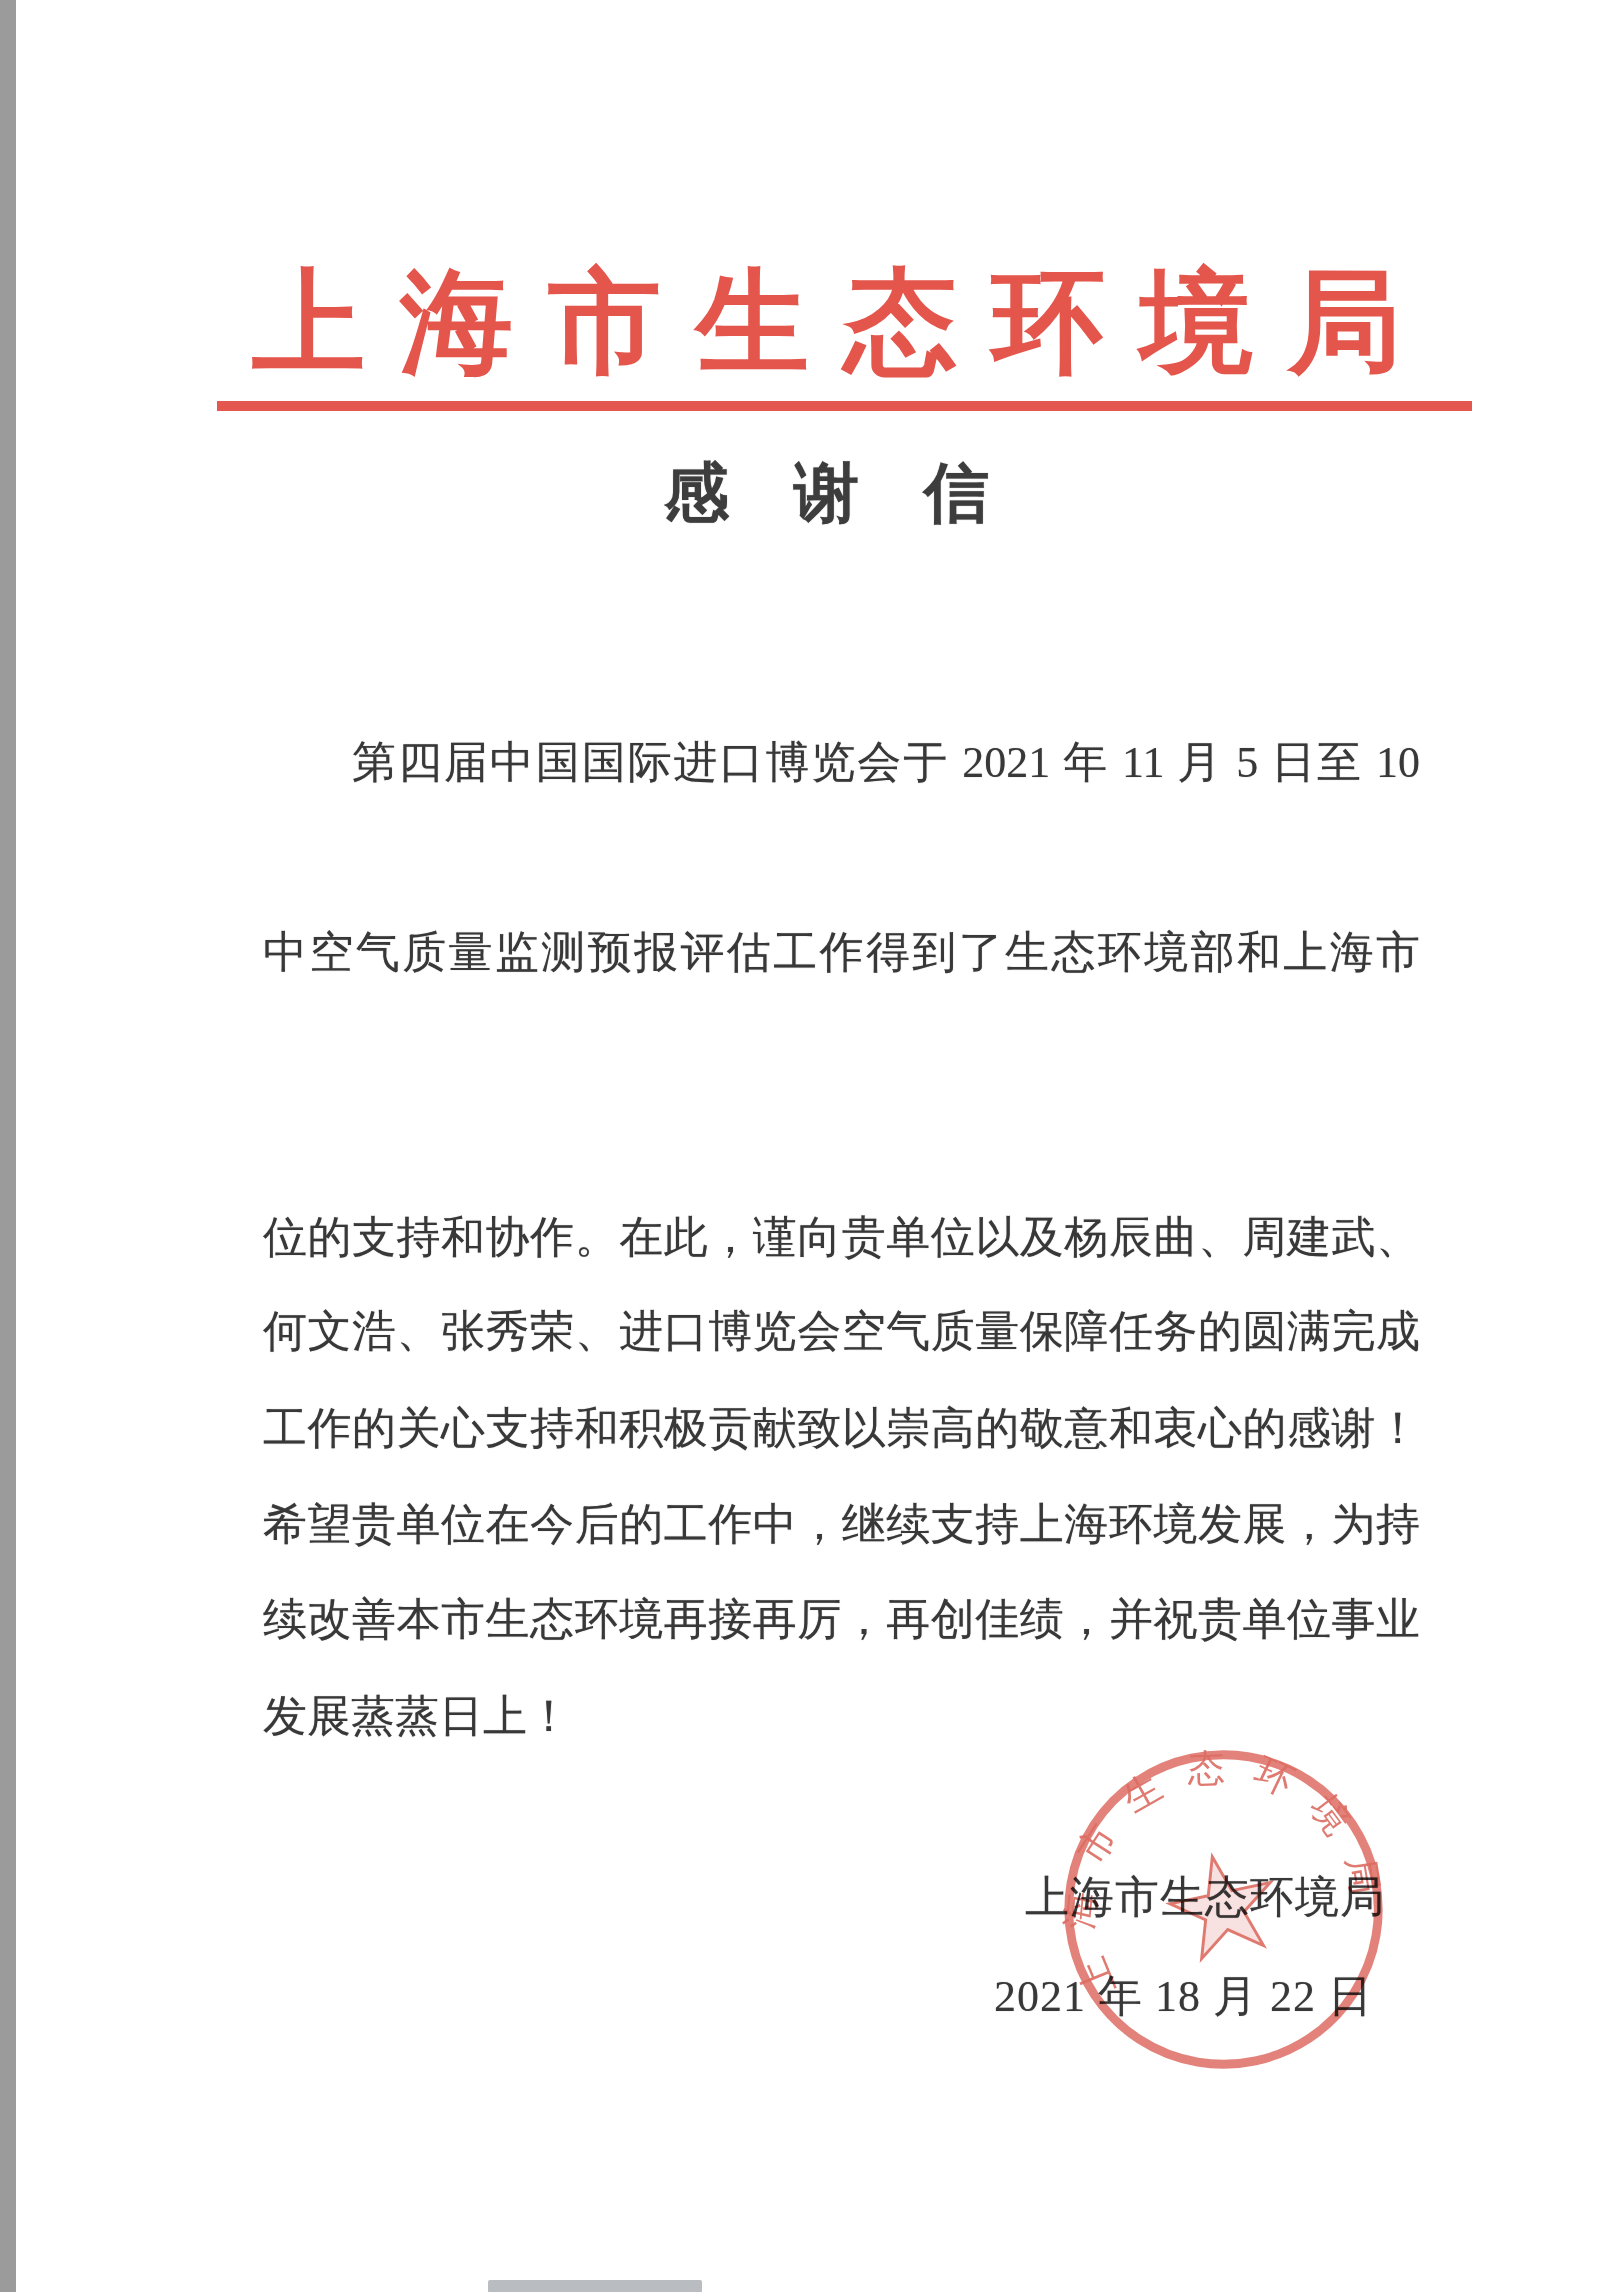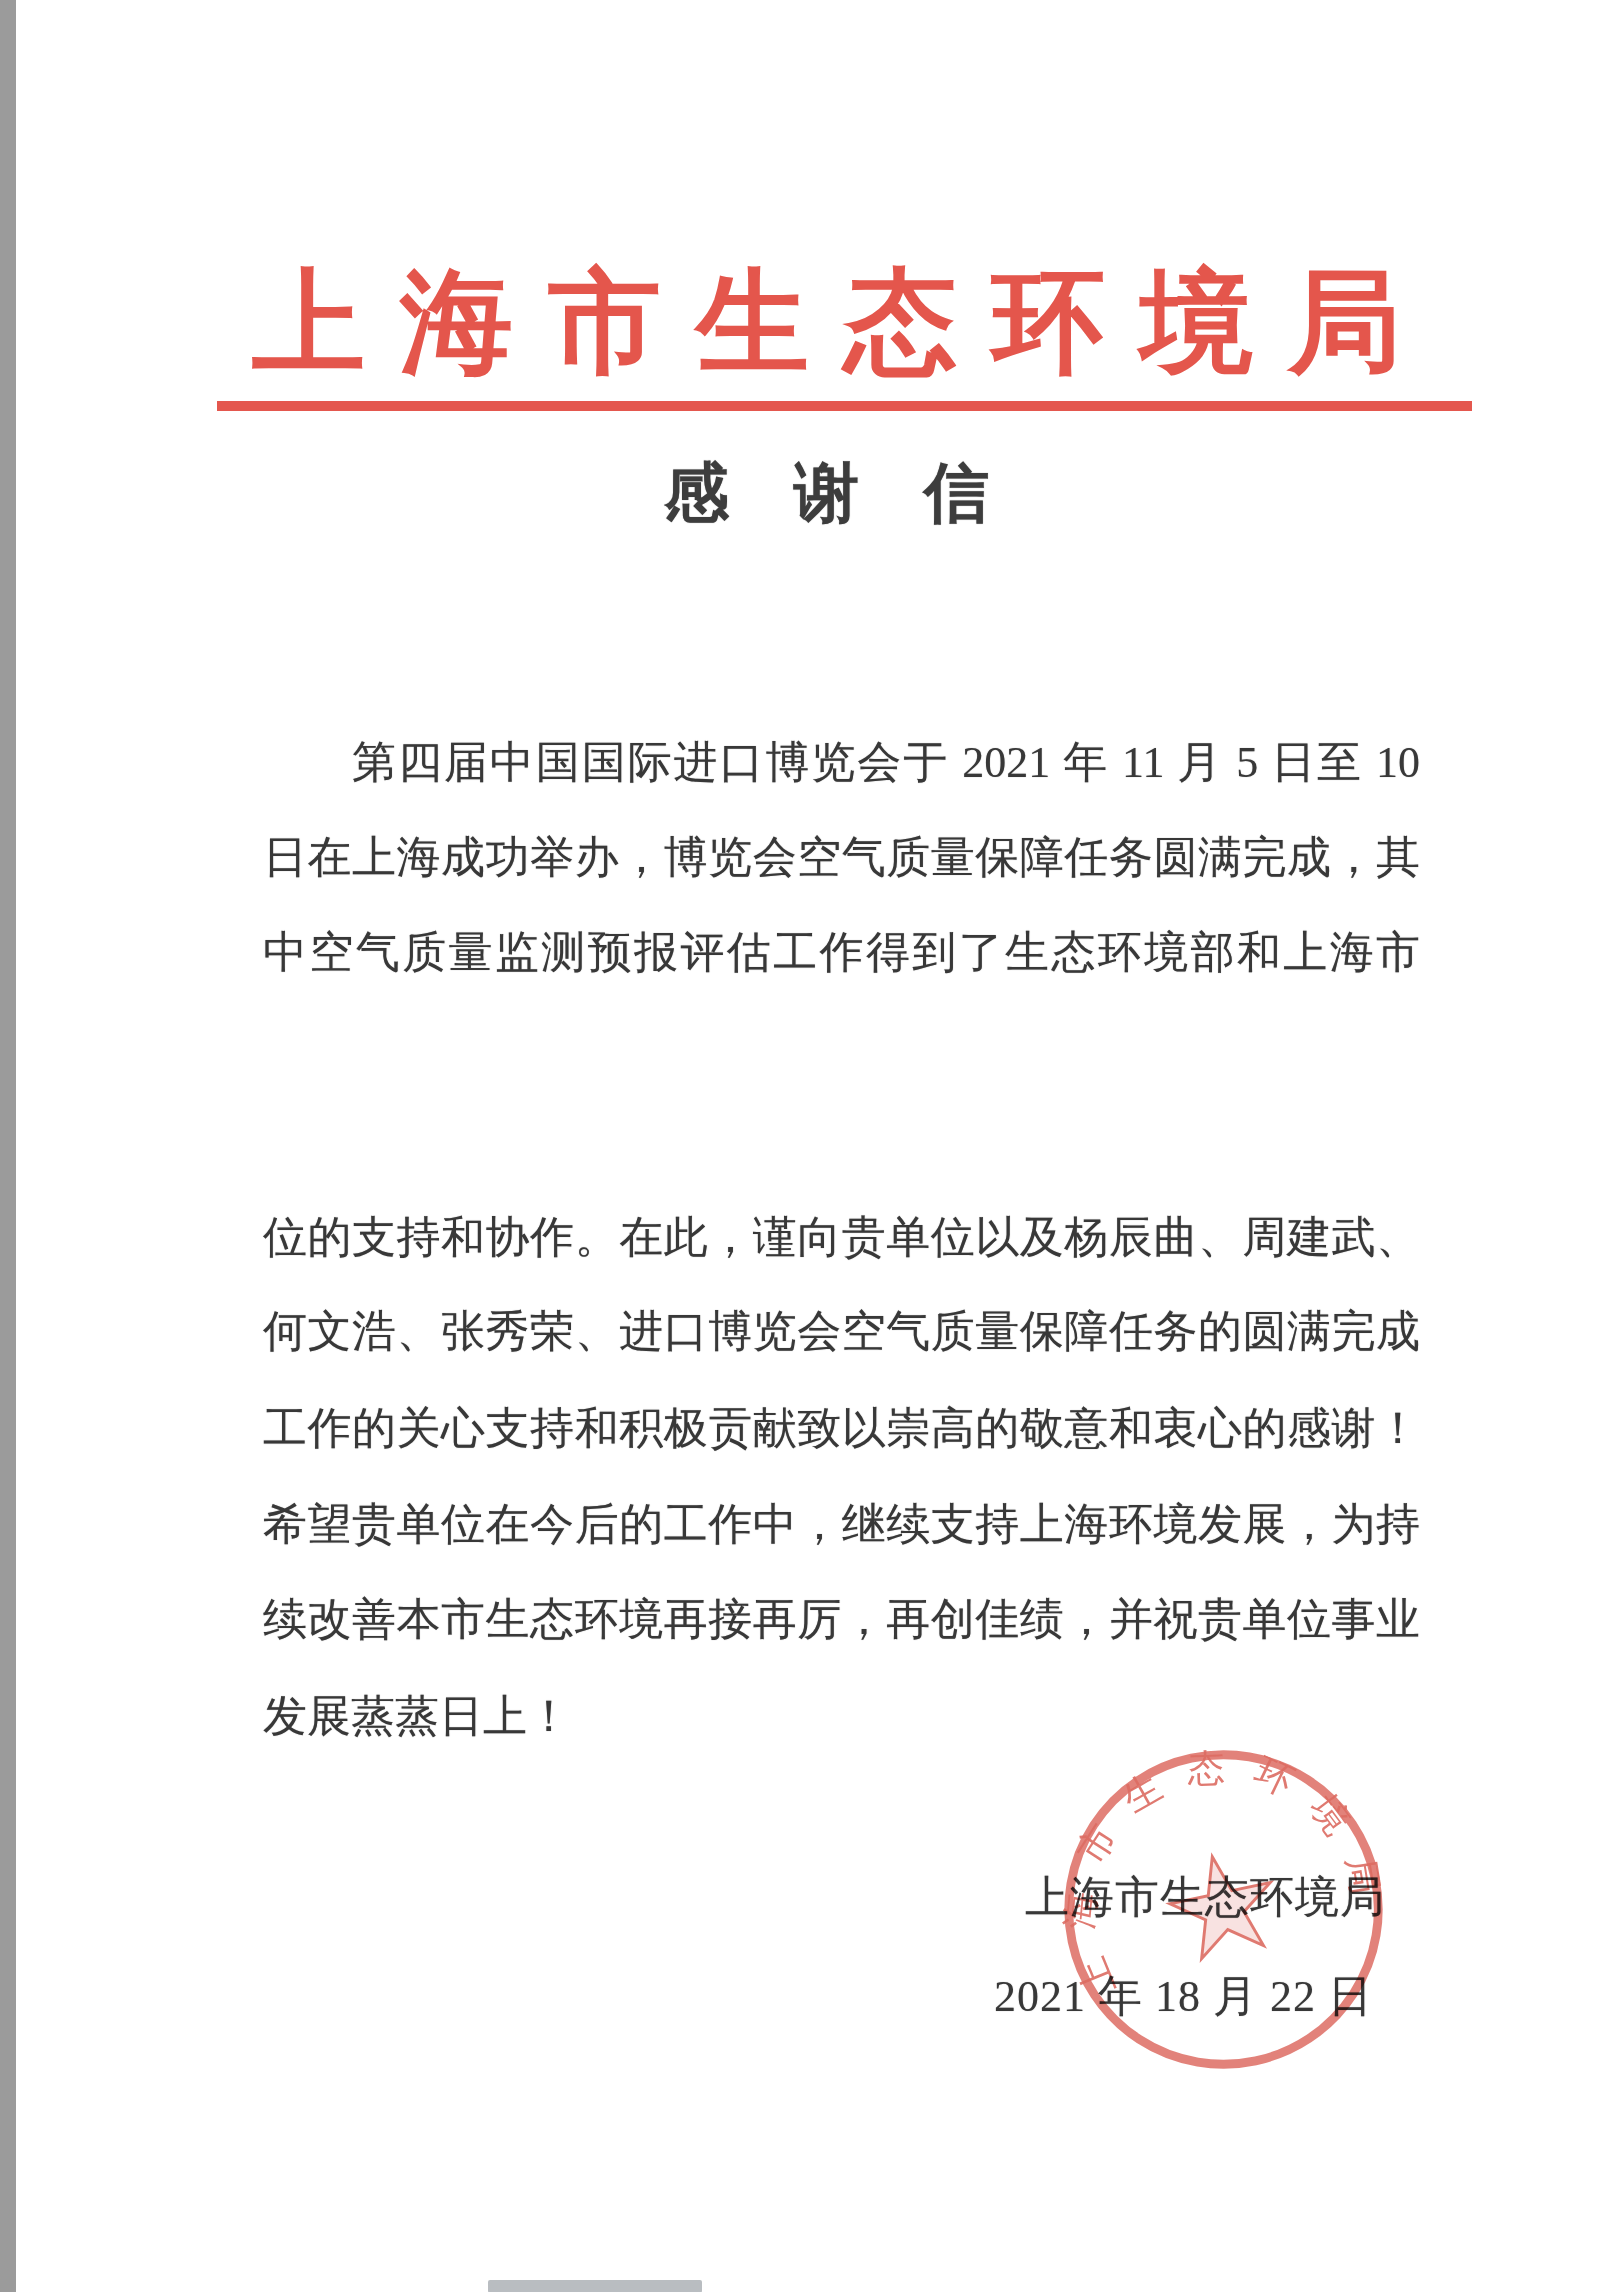--- a/index.html
+++ b/index.html
@@ -82,21 +82,20 @@
 <div class="page">
 
   <div class="agency-header">上海市生态环境局</div>
 
   <div class="red-rule"></div>
 
   <div class="letter-title">感谢信</div>
 
 
   <div class="body-line indent p1-l0">第四届中国国际进口博览会于 2021 年 11 月 5 日至 10</div>
-  <div class="body-line p1-l1">日在上海成功举办，博览会空气质量保障任务圆满完成，其</div>
   <div class="body-line p1-l2">中空气质量监测预报评估工作得到了生态环境部和上海市</div>
 
   <div class="body-line p2-l1">位的支持和协作。在此，谨向贵单位以及杨辰曲、周建武、</div>
   <div class="body-line p2-l2">何文浩、张秀荣、进口博览会空气质量保障任务的圆满完成</div>
   <div class="body-line p2-l3">工作的关心支持和积极贡献致以崇高的敬意和衷心的感谢！</div>
   <div class="body-line p2-l4">希望贵单位在今后的工作中，继续支持上海环境发展，为持</div>
   <div class="body-line p2-l5">续改善本市生态环境再接再厉，再创佳绩，并祝贵单位事业</div>
   <div class="body-line short p2-l6">发展蒸蒸日上！</div>
 
   <div class="signature">上海市生态环境局</div>

